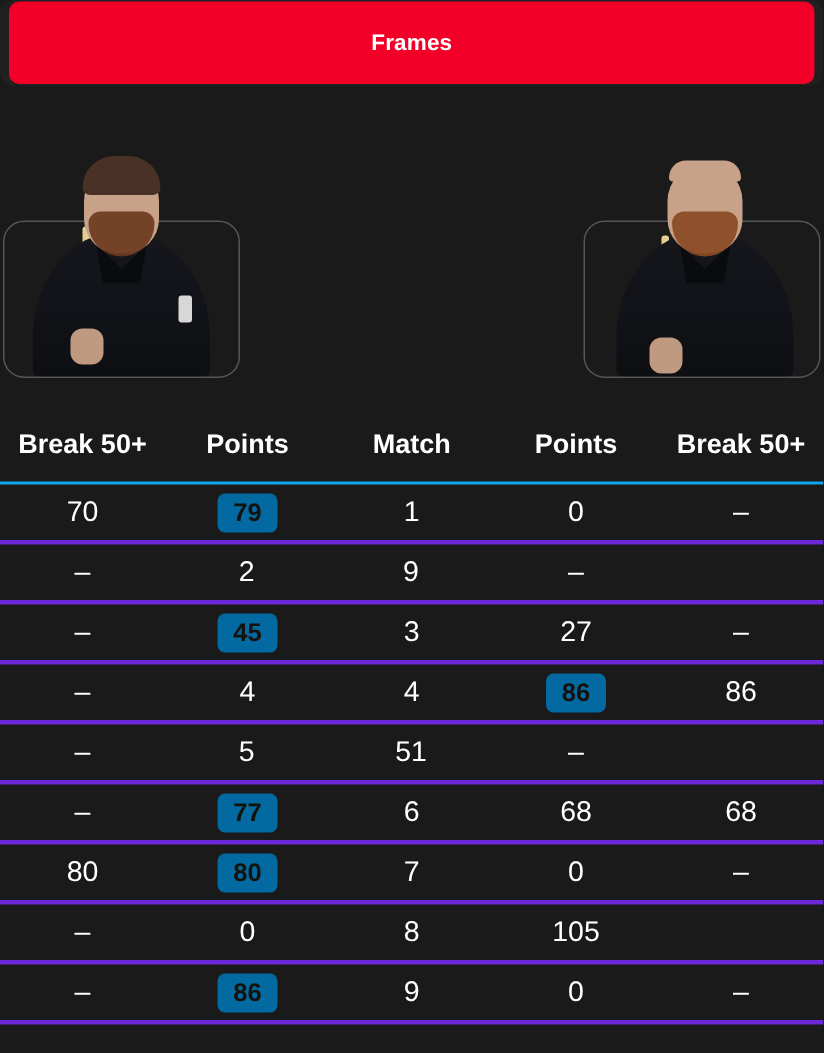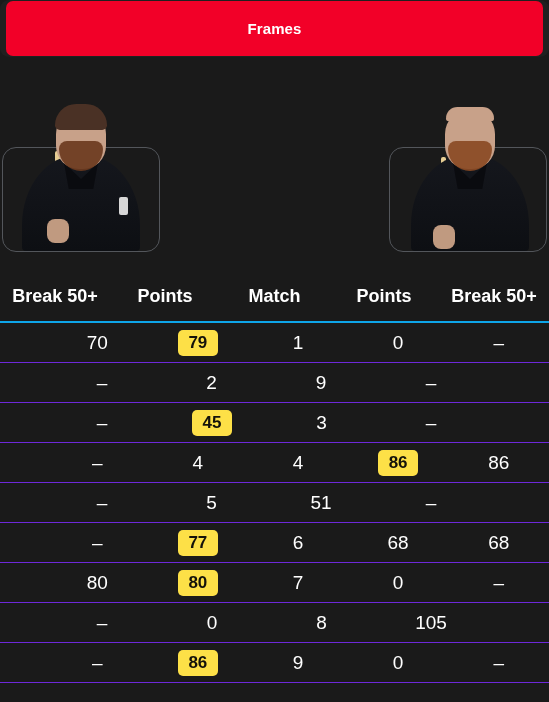--- a/index.html
+++ b/index.html
@@ -171,22 +171,21 @@
     display: flex;
     align-items: center;
     width: 549px;
   }
   .row.header {
     height: 52px;
     border-bottom: 2px solid #0ea5e9;
   }
   .row.data {
     height: 40px;
-    border-bottom: 1px solid #6d28d9;
-    padding-left: 47px;
+    border-bottom: 3px solid #6d28d9;
   }
   .cell {
     display: flex;
     align-items: center;
     justify-content: center;
     font-size: 19px;
     color: #ffffff;
     height: 100%;
   }
   .row.header .cell {
@@ -199,21 +198,21 @@
   .c3 { width: 110px; }
   .c4 { width: 110px; }
 
   .badge {
     display: inline-flex;
     align-items: center;
     justify-content: center;
     min-width: 40px;
     height: 26px;
     padding: 0 8px;
-    background: #fde047;
+    background: #0369a1;
     color: #14120a;
     font-size: 17px;
     font-weight: bold;
     border-radius: 5px;
   }
 </style>
 </head>
 <body>
 
 <div id="app">
@@ -298,20 +297,23 @@
         <div class="row data">
           <div class="cell c0">
             <span>–</span>
           </div>
           <div class="cell c1">
             <span class="badge">45</span>
           </div>
           <div class="cell c2">
             <span>3</span>
           </div>
+          <div class="cell c3">
+            <span>27</span>
+          </div>
           <div class="cell c4">
             <span>–</span>
           </div>
         </div>
         <div class="row data">
           <div class="cell c0">
             <span>–</span>
           </div>
           <div class="cell c1">
             <span>4</span>

